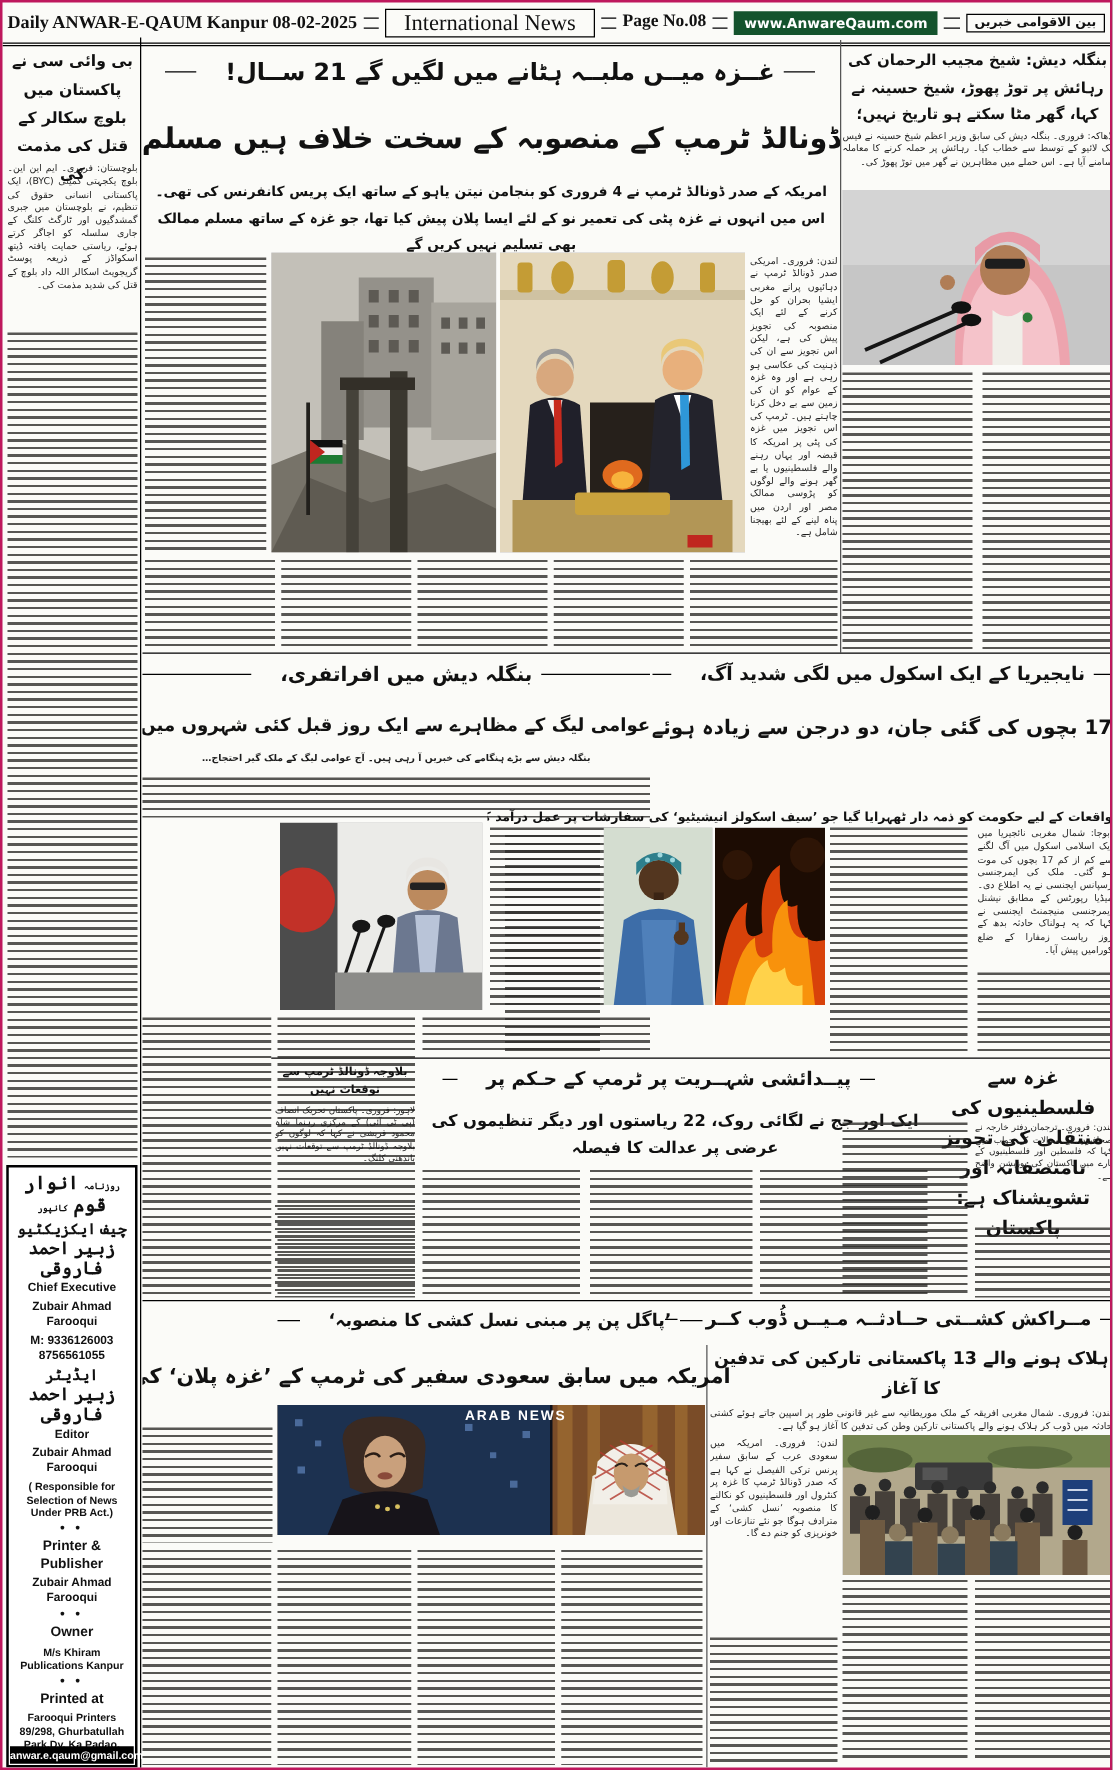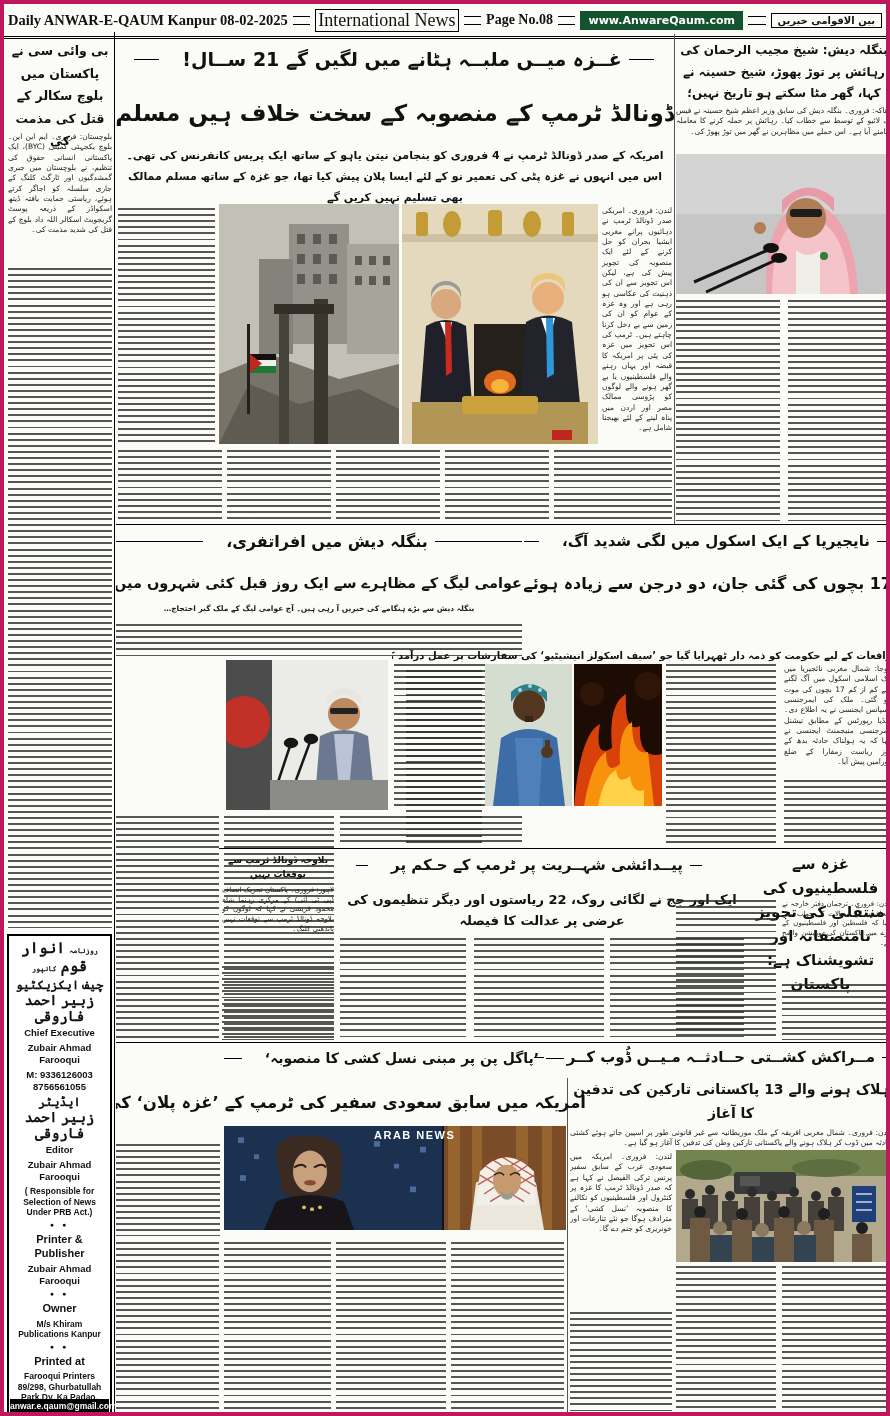--- a/index.html
+++ b/index.html
@@ -1,24 +1,24 @@
 <!DOCTYPE html>
 <html lang="ur"><head>
 <meta charset="utf-8">
 <style>
   html,body{margin:0;padding:0;background:#9a9a9a;}
   #page{position:relative;width:890px;height:1416px;margin:0 auto;background:#fbfbf8;
-        border:4px solid #be185d;box-sizing:border-box;overflow:hidden;
+        border:2px solid #be185d;box-sizing:border-box;overflow:hidden;
         font-family:"DejaVu Sans",sans-serif;color:#111;}
   .abs{position:absolute;box-sizing:border-box;}
   
   .mast{display:flex;align-items:center;gap:5px;padding:2px 4px;border-bottom:3px double #000;height:28px;}
   .mseg{white-space:nowrap;}
   .mt-left{font-family:"Liberation Serif",serif;font-weight:700;font-size:14.5px;}
-  .mt-box{font-family:"Liberation Serif",serif;font-size:18px;border:1.5px solid #000;padding:0 2px;line-height:21px;}
+  .mt-box{font-family:"Liberation Serif",serif;font-size:18px;border:1.5px solid #000;padding:0 14px;line-height:21px;}
   .mt-page{font-family:"Liberation Serif",serif;font-weight:700;font-size:14px;}
   .mt-site{background:#14532d;color:#fff;font-size:11px;font-weight:700;padding:3px 8px;}
   .mt-urdu-box{border:1.5px solid #000;padding:1px 6px;font-weight:700;font-size:10px;direction:rtl;}
   .hsep{flex:1;height:7px;border-top:1.5px solid #000;border-bottom:1.5px solid #000;min-width:8px;}
   .hl{font-weight:700;direction:rtl;text-align:center;line-height:1.3;}
   .nw{white-space:nowrap;overflow:hidden;}
   .small{direction:rtl;text-align:justify;font-size:7.5px;line-height:1.38;color:#1c1c1c;}
   .kicker{display:flex;align-items:center;gap:7px;direction:rtl;}
   .kicker .dash{flex:1;border-top:1.5px solid #000;min-width:10px;}
   .kicker .kt{font-weight:700;white-space:nowrap;margin-left:16px;}

